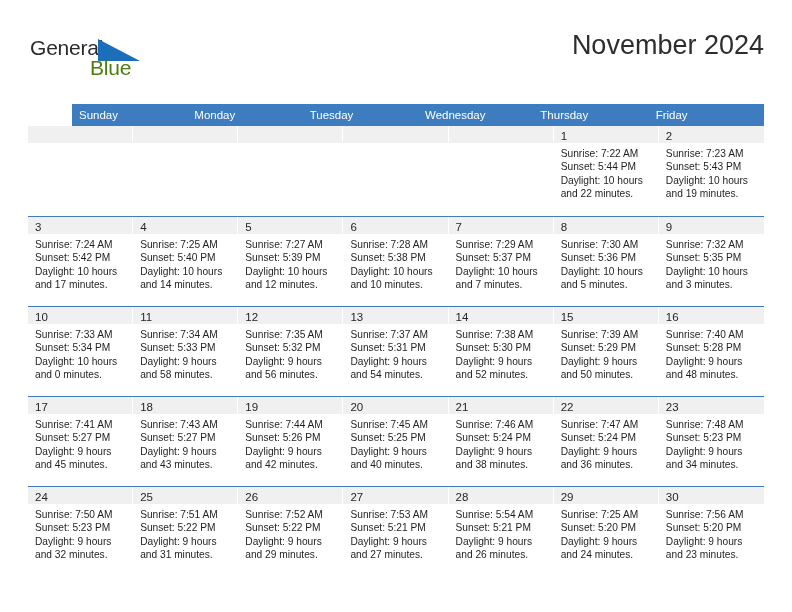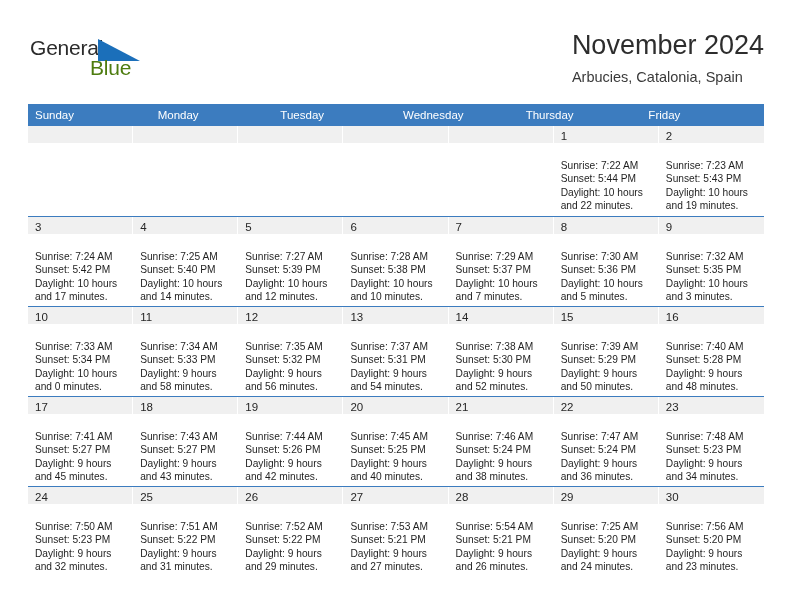--- a/index.html
+++ b/index.html
@@ -85,20 +85,21 @@
     position: absolute;
     left: 28px;
     top: 104px;
     width: 736px;
   }
 
   .weekday-row {
     display: flex;
     background: #3c7cbf;
     height: 22px;
+    margin-left: 44px;
   }
   .weekday {
     flex: 1 1 0;
     color: #ffffff;
     font-size: 11.5px;
     line-height: 22px;
     padding-left: 7px;
     box-sizing: border-box;
     white-space: nowrap;
     overflow: hidden;
@@ -133,21 +134,21 @@
     border-right: none;
   }
   .day-number {
     font-size: 11.5px;
     color: #262626;
     line-height: 17px;
     display: inline-block;
   }
 
   .day-info {
-    padding: 16px 6px 0 7px;
+    padding: 4px 6px 0 7px;
   }
   .info-line {
     font-size: 10.2px;
     line-height: 13.4px;
     color: #1f1f1f;
     white-space: nowrap;
   }
 </style>
 </head>
 <body>
@@ -161,21 +162,20 @@
       <span class="logo-tri">
         <svg width="42" height="24" viewBox="0 0 42 24" xmlns="http://www.w3.org/2000/svg">
           <polygon points="0,0 42,22 0,22" fill="#1b6fba"></polygon>
         </svg>
       </span>
       <span class="logo-blue">Blue</span>
     </div>
 
     <div class="title-block">
       <div class="title">November 2024</div>
-      <div class="subtitle">Arbucies, Catalonia, Spain</div>
     </div>
 
   </div>
 
   <div class="calendar">
     <div class="weekday-row" id="weekday-row">
         <div class="weekday">Sunday</div>
         <div class="weekday">Monday</div>
         <div class="weekday">Tuesday</div>
         <div class="weekday">Wednesday</div>

